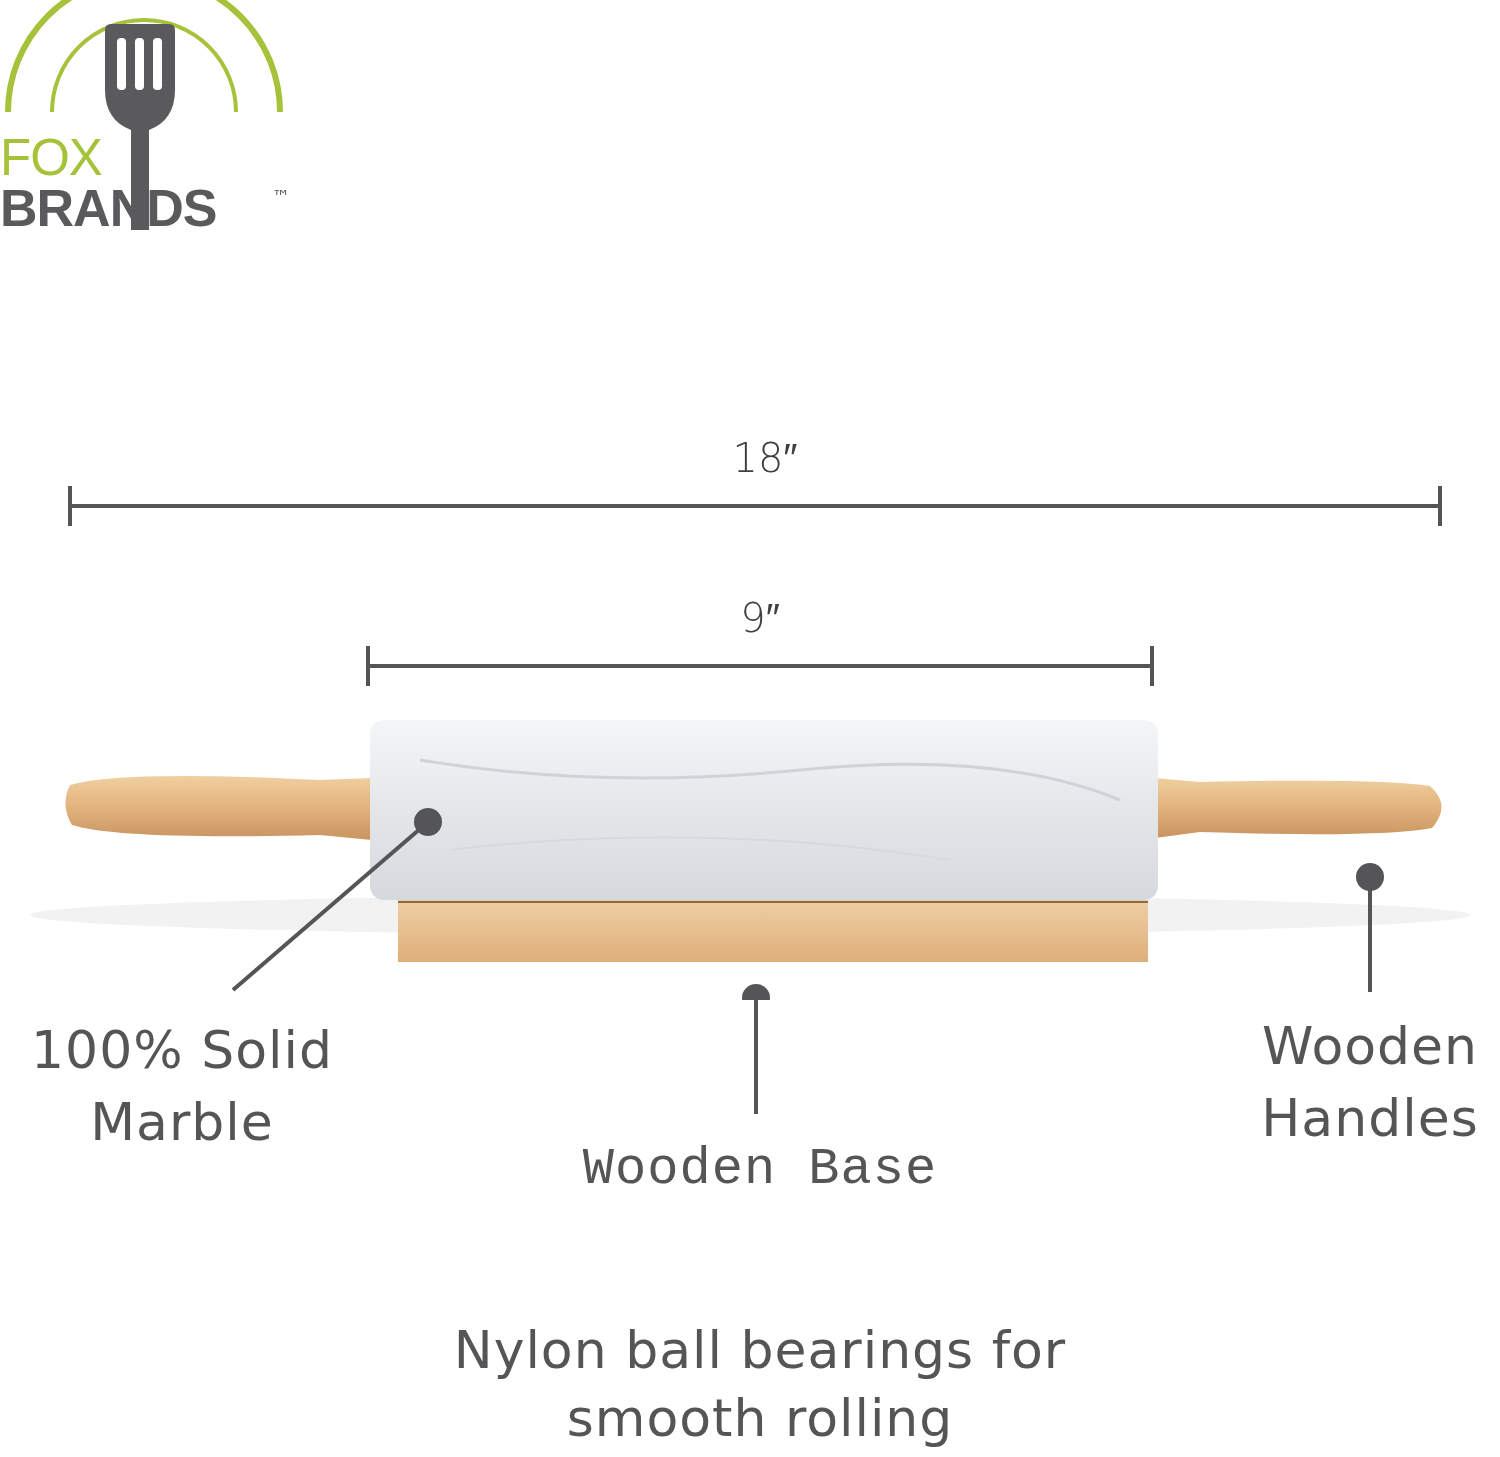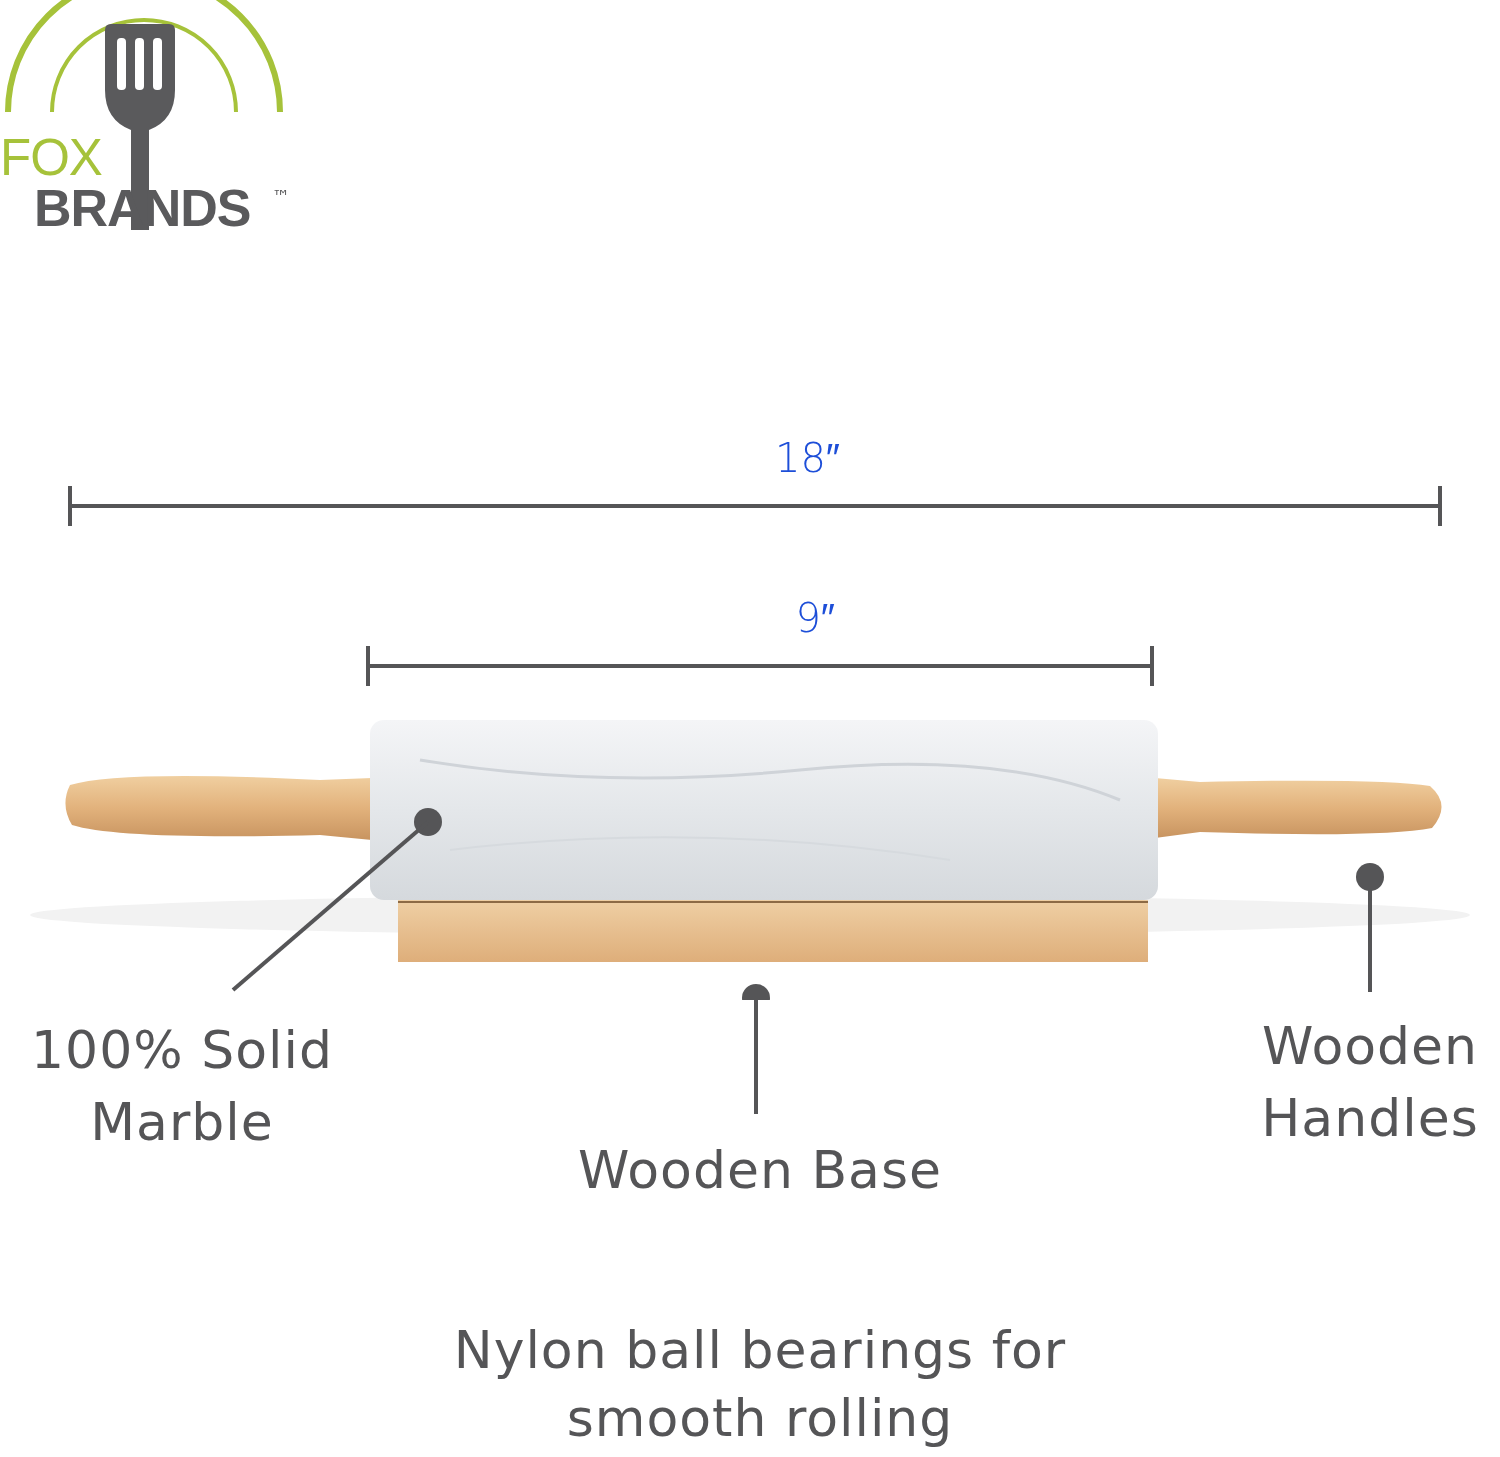--- a/index.html
+++ b/index.html
@@ -1,21 +1,21 @@
 <!DOCTYPE html>
 <html><head>
 <meta charset="utf-8">
 <style>
   html, body { margin:0; padding:0; background:#ffffff; }
   body { width:1500px; height:1457px; position:relative; overflow:hidden;
          font-family:"DejaVu Sans", sans-serif; color:#555557; }
   .abs { position:absolute; }
   .logo-fox { font-family:"Liberation Sans", sans-serif; color:#a6c23a; font-size:51px; letter-spacing:-1px; }
-  .logo-brands { font-family:"Liberation Sans", sans-serif; font-weight:bold; color:#5a5a5c; font-size:52px; letter-spacing:-1px;padding-left:34px; }
-  .dim-label { font-size:40px; color:#1d4ed8; text-align:right; font-weight:300; }
+  .logo-brands { font-family:"Liberation Sans", sans-serif; font-weight:bold; color:#5a5a5c; font-size:52px; letter-spacing:-1px; }
+  .dim-label { font-size:40px; color:#404040; text-align:center; font-weight:300; }
   .callout { font-size:52px; color:#555557; text-align:center; line-height:72px; letter-spacing:1px; }
   .bottom { font-size:52px; color:#555557; text-align:center; line-height:68px; letter-spacing:1px; }
 </style>
 </head>
 <body>
 
 <div class="abs" style="left:0;top:0;width:310px;height:240px;">
   <svg width="310" height="240" class="abs" style="left:0;top:0;">
     <path d="M8 112 A136 136 0 0 1 280 112" fill="none" stroke="#a6c23a" stroke-width="6"></path>
     <path d="M52 112 A92 92 0 0 1 236 112" fill="none" stroke="#a6c23a" stroke-width="4"></path>
@@ -78,21 +78,21 @@
   <line x1="1370" y1="177" x2="1370" y2="292" stroke="#555557" stroke-width="4"></line>
 </svg>
 <svg class="abs" style="left:750px;top:998px;" width="12" height="118">
   <line x1="6" y1="0" x2="6" y2="116" stroke="#555557" stroke-width="4"></line>
 </svg>
 
 <div class="abs callout" style="left:0;top:1014px;width:350px;padding-left:7px;">
   <div>100% Solid</div>
   <div>Marble</div>
 </div>
-<div class="abs callout" style="left:520px;top:1134px;width:480px;">
+<div class="abs callout" style="left:520px;top:1134px;width:480px;font-family:Liberation Mono, monospace;">
   <div>Wooden Base</div>
 </div>
 <div class="abs callout" style="left:1230px;top:1010px;width:280px;">
   <div>Wooden</div>
   <div>Handles</div>
 </div>
 
 <div class="abs bottom" style="left:300px;top:1316px;width:920px;">
   <div>Nylon ball bearings for</div>
   <div>smooth rolling</div>

